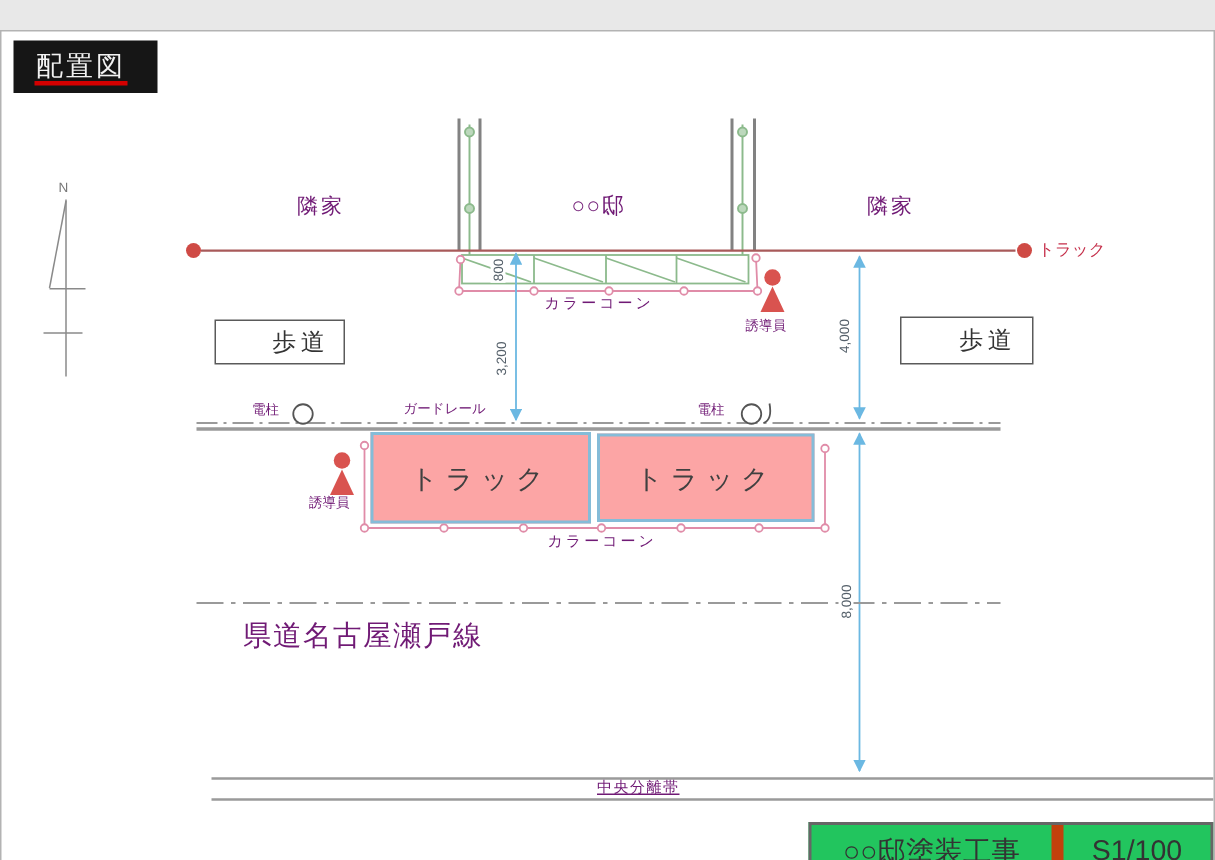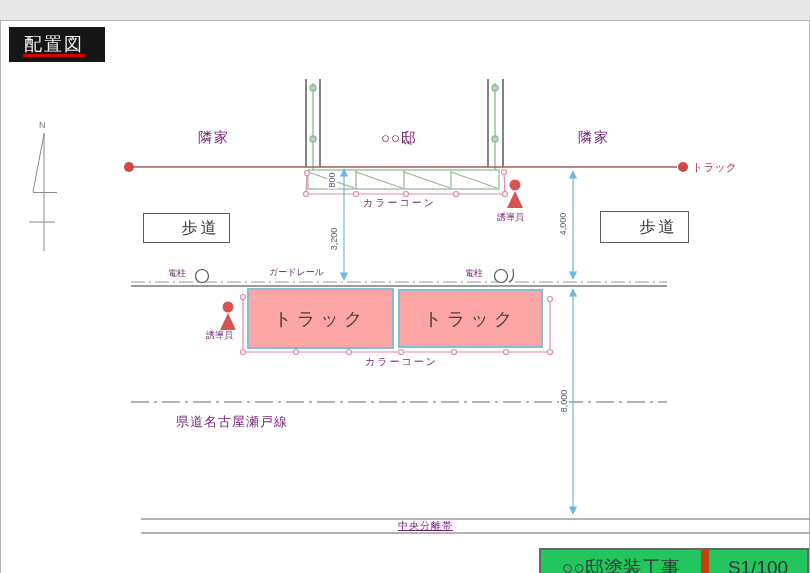--- a/index.html
+++ b/index.html
@@ -175,21 +175,21 @@
   <div class="lbl small" style="left:496px; top:192px;">誘導員</div>
   <div class="lbl small" style="left:205px; top:310px;">誘導員</div>
 
   <div class="lbl small" style="left:167px; top:248px;">電柱</div>
   <div class="lbl small" style="left:268px; top:247px;">ガードレール</div>
   <div class="lbl small" style="left:464px; top:248px;">電柱</div>
 
   <div class="truck" style="left:246px; top:267px; width:147px; height:61px; box-sizing:border-box;">トラック</div>
   <div class="truck" style="left:397px; top:268px; width:145px; height:59px; box-sizing:border-box;">トラック</div>
 
-  <div class="lbl" style="left:175px; top:394px; font-size:13px; letter-spacing:1px;">県道名古屋瀬戸線</div>
+  <div class="lbl" style="left:161px; top:394px; font-size:19px; letter-spacing:1px;">県道名古屋瀬戸線</div>
 
   <div class="lbl" style="left:397px; top:499px; font-size:10px; letter-spacing:1px;text-decoration:underline;">中央分離帯</div>
 
   <div id="tblock">
     <div class="cell1">○○邸塗装工事</div>
     <div class="cell2">S1/100</div>
   </div>
 
 </div>
 

